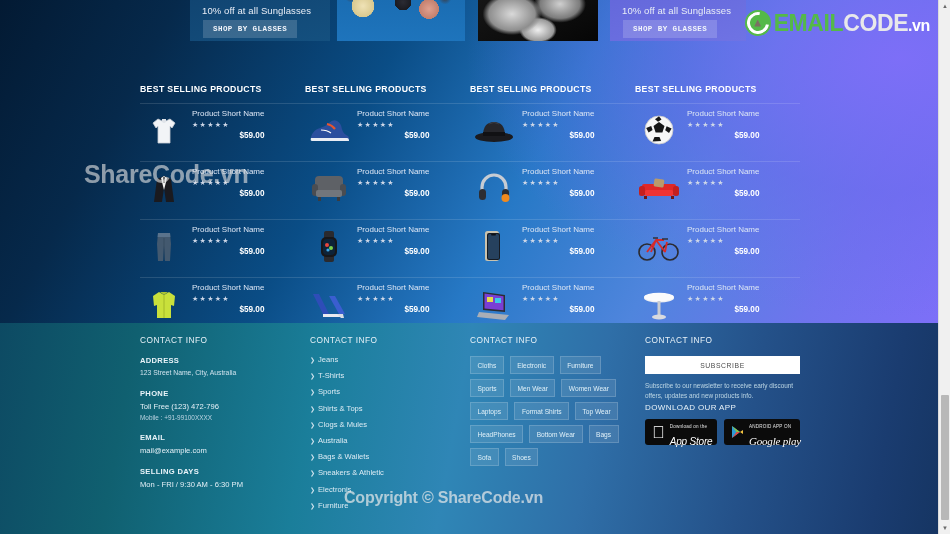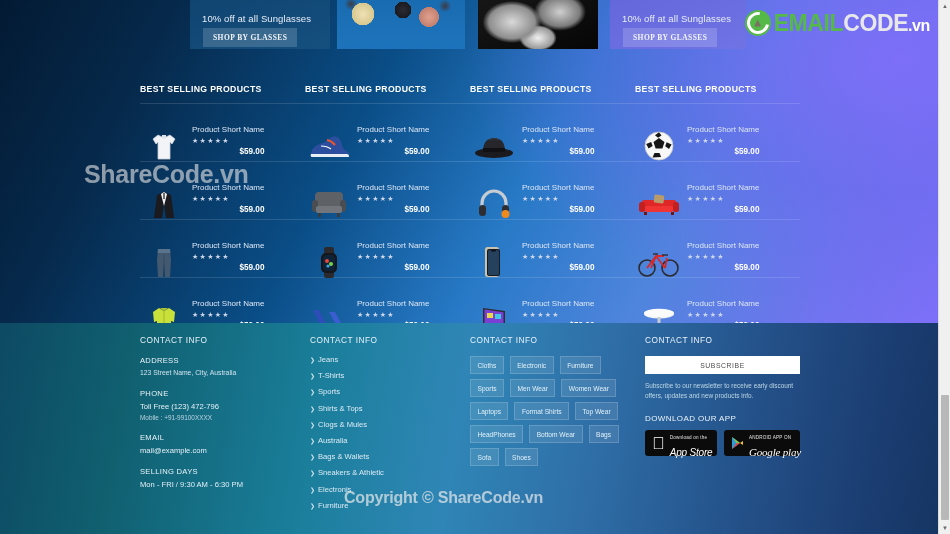--- a/index.html
+++ b/index.html
@@ -21,21 +21,21 @@
   .hero {
     position: absolute; left: 0; top: 0;
     width: 938px; height: 323px;
     background:
       radial-gradient(ellipse 700px 420px at 96% 18%, rgba(126,110,248,0.95) 0%, rgba(110,104,240,0.55) 32%, rgba(70,110,210,0.0) 62%),
       linear-gradient(118deg, #031a33 0%, #06294b 16%, #0a4d86 38%, #2779c6 56%, #4f85dd 72%, #6f74ee 88%, #7d6ff8 100%);
   }
 
   
   .promo-strip {
-    position: absolute; left: 0; top: 8px;
+    position: absolute; left: 0; top: 0;
     width: 938px; height: 52px;
   }
   .promo-card {
     position: absolute; top: -46px; height: 87px;
     overflow: hidden;
   }
   .promo-card.c1 { left: 190px; width: 140px; background: linear-gradient(160deg,#0f3f6b 0%, #14507f 100%); }
   .promo-card.c2 { left: 337px; width: 128px;
     background:
       radial-gradient(circle 16px at 26px 52px, #efe2b6 0%, #d8c88e 70%, rgba(0,0,0,0) 72%),
@@ -59,21 +59,21 @@
     font-size: 9.5px; color: #e9eef7; white-space: nowrap;
     letter-spacing: .1px;
   }
   .promo-btn {
     position: absolute; left: 13px; top: 66px;
     padding: 5px 10px 5px 10px;
     background: rgba(255,255,255,0.17);
     border: 0;
     color: #f2f5fb; font-size: 7.5px; font-weight: bold;
     letter-spacing: .45px; white-space: nowrap;
-    font-family: Liberation Serif, serif;
+    font-family: Liberation Mono, monospace;
     cursor: pointer;
   }
 
   
   .logo {
     position: absolute; right: 8px; top: 10px;
     display: flex; align-items: center; gap: 3px;
     z-index: 5;
   }
   .logo-mark {
@@ -113,21 +113,21 @@
     position: absolute; left: 140px; top: 84px;
     width: 660px; display: flex; gap: 0;
   }
   .pcol { width: 165px; }
   .pcol-title {
     font-size: 8.7px; font-weight: bold; color: #ffffff;
     letter-spacing: .35px; margin-bottom: 9px; white-space: nowrap;
   }
   .prow {
     display: flex; align-items: flex-start;
-    height: 58px; padding-top: 19px;
+    height: 58px; padding-top: 3px;
     border-top: 1px solid rgba(255,255,255,0.13);
   }
   .prow:first-of-type { border-top: 0; }
   .pthumb {
     width: 48px; height: 46px; flex: 0 0 48px;
     display: flex; align-items: center; justify-content: center;
     margin-right: 4px;
   }
   .pinfo { padding-top: 2px; }
   .pname { font-size: 8px; color: #dce6f5; white-space: nowrap; line-height: 1.2; }
@@ -143,21 +143,21 @@
   .footer-inner { position: absolute; left: 140px; top: 12px; width: 660px; display: flex; }
   .fcol { }
   .fcol.a { width: 170px; }
   .fcol.b { width: 160px; }
   .fcol.c { width: 175px; }
   .fcol.d { width: 155px; }
   .fhead {
     font-size: 8.3px; color: #e8f2f8; letter-spacing: .5px;
     margin-bottom: 11px; white-space: nowrap;
   }
-  .fsub { font-size: 7.6px; font-weight: normal; color: #e9f3f9; letter-spacing: .3px; margin-bottom: 3px; }
+  .fsub { font-size: 7.6px; font-weight: bold; color: #e9f3f9; letter-spacing: .3px; margin-bottom: 3px; }
   .ftxt { font-size: 6.8px; color: #cfe2ed; line-height: 1.45; margin-bottom: 11px; }
   .ftxt.big { font-size: 7.6px; color: #e4f0f7; }
   .ftxt.sm { font-size: 6.4px; color: #bcd4e2; margin-top: 1px; }
   .flink {
     font-size: 7.6px; color: #dcebf4; line-height: 1.0;
     margin-bottom: 8.6px; white-space: nowrap; cursor: pointer;
   }
   .flink .chev { font-size: 6px; margin-right: 3px; color: #cfe2ed; }
 
   .tagwrap { display: flex; flex-wrap: wrap; gap: 5px 6px; width: 163px; }
@@ -179,21 +179,21 @@
     font-family: "Liberation Sans", sans-serif;
   }
   .email-input::placeholder { color: #9fb9cc; }
   .subscribe-btn {
     display: block; width: 155px; height: 18px; margin-top: 7px;
     background: #ffffff; border: 0; color: #4b4b4b;
     font-size: 6.8px; letter-spacing: .6px; cursor: pointer;
     font-family: "Liberation Sans", sans-serif;
   }
   .sub-note { font-size: 6.4px; color: #bcd6e4; line-height: 1.5; margin-top: 7px; width: 155px; }
-  .dl-head { font-size: 8px; color: #e8f2f8; letter-spacing: .4px; margin-top: 14px; margin-bottom: 7px; }
+  .dl-head { font-size: 8px; color: #e8f2f8; letter-spacing: .4px; margin-top: 3px; margin-bottom: 7px; }
   .badges { display: flex; gap: 7px; }
   .badge {
     height: 26px; background: #0b0b0b; border-radius: 3px;
     display: flex; align-items: center; padding: 0 7px; gap: 5px;
     cursor: pointer; min-width: 72px;
   }
   .badge-apple { font-size: 17px; color: #fff; line-height: 1; }
   .badge-gp { width: 13px; height: 14px; position: relative; }
   .badge-gp svg { display: block; }
   .badge-lines { line-height: 1.05; }

